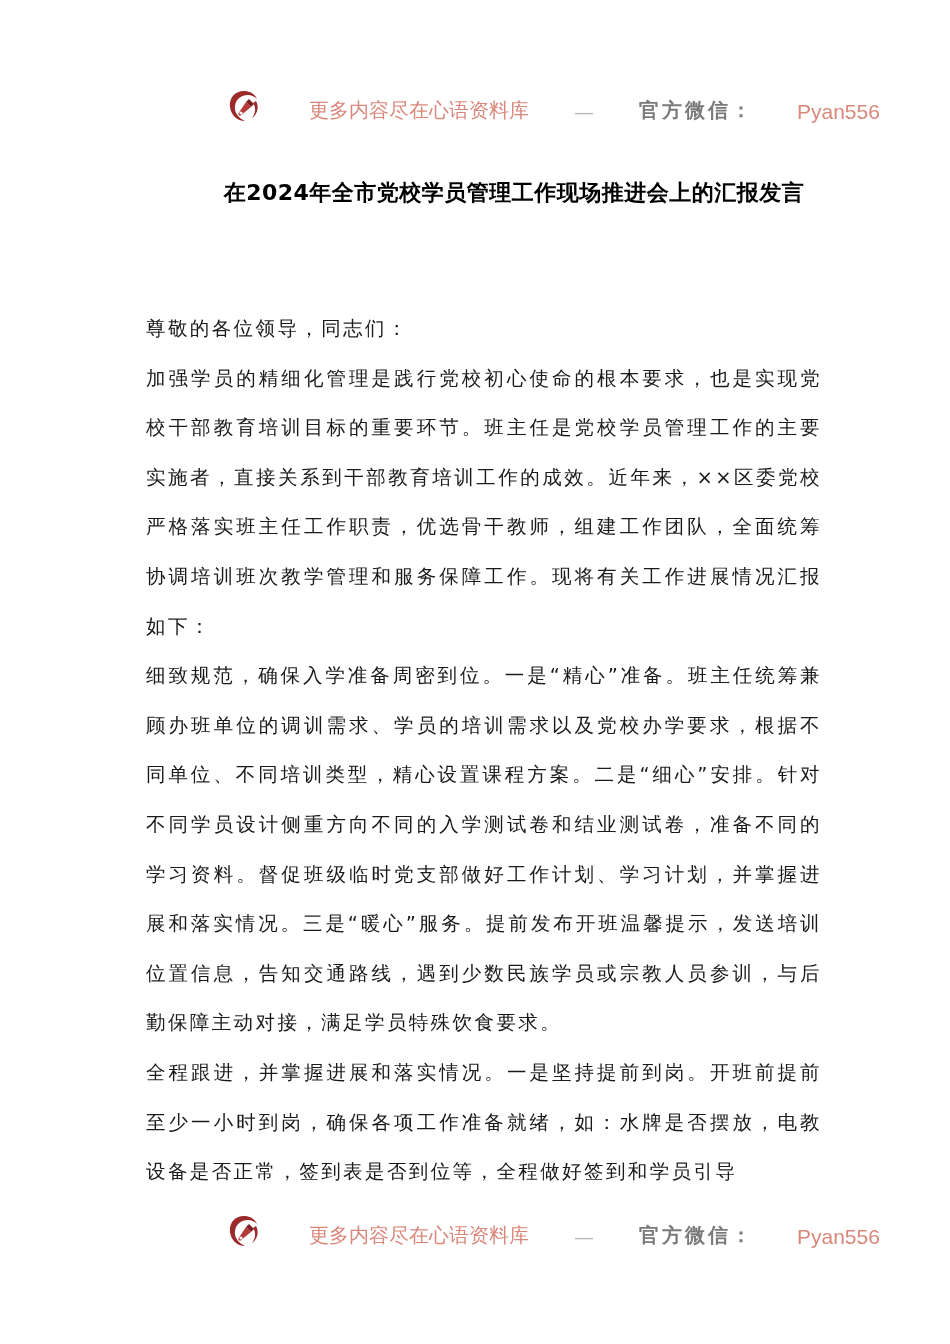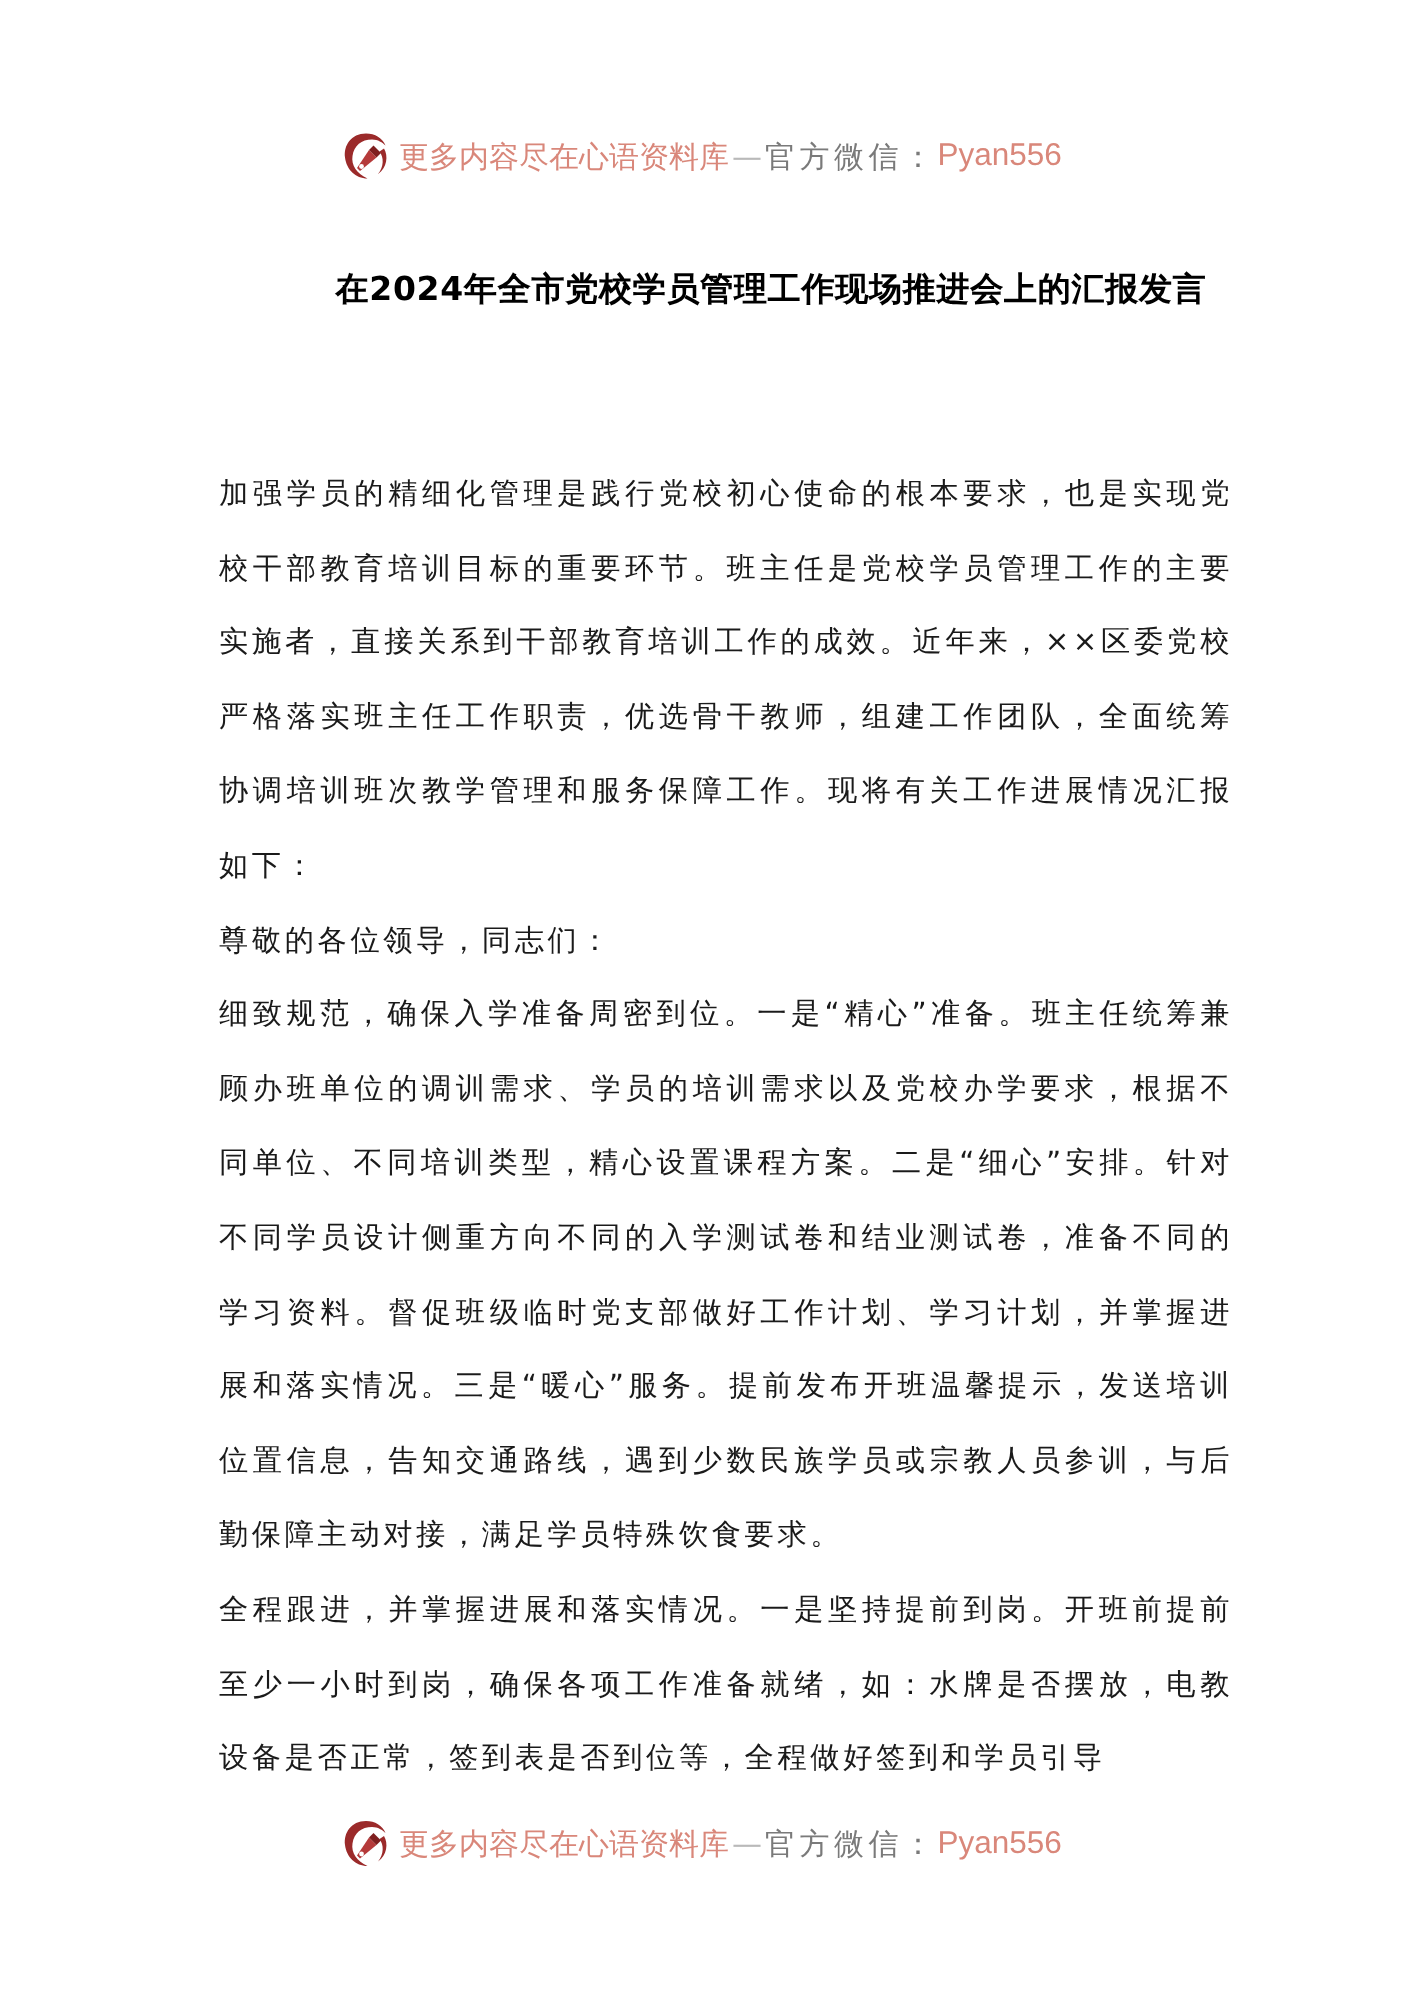--- a/index.html
+++ b/index.html
@@ -3,34 +3,34 @@
   <meta charset="utf-8">
   <style>
     html, body { margin: 0; padding: 0; background: #ffffff; }
     body {
       width: 950px; height: 1344px; position: relative; overflow: hidden;
       font-family: "DejaVu Sans", "Liberation Sans", sans-serif;
       color: #111;
     }
     .banner {
       position: absolute; left: 226px; width: 500px; height: 40px;
-      display: flex; align-items: center;
-      font-size: 20px; white-space: nowrap;
+      display: flex; align-items: flex-end;
+      font-size: 20px; white-space: nowrap; gap: 43px;
     }
     .banner.top { top: 84px; }
     .banner.bottom { top: 1209px; }
     .banner .logo { width: 36px; height: 36px; margin-right: 4px; flex: 0 0 auto; }
     .banner .brand {
       font-family: "DejaVu Serif", "Liberation Serif", serif;
       color: #d9877a; letter-spacing: 0px;
     }
     .banner .dash { color: #b9b9b9; margin: 0 2px; }
     .banner .label {
       font-family: "DejaVu Serif", "Liberation Serif", serif;
-      color: #7a7a7a; letter-spacing: 3px;
+      color: #7a7a7a; letter-spacing: 3px; font-weight: bold;
     }
     .banner .wechat {
       font-family: "Liberation Sans", "DejaVu Sans", sans-serif;
       color: #d9877a; font-size: 21px; margin-left: 0;
     }
     .title {
       position: absolute; top: 178px; left: 0; width: 950px;
       text-align: center; font-weight: bold; font-size: 22px;
       font-family: "DejaVu Sans", sans-serif; color: #000;
       letter-spacing: 0.5px;
@@ -57,22 +57,22 @@
   </svg>
   <span class="brand">更多内容尽在心语资料库</span>
   <span class="dash">—</span>
   <span class="label">官方微信：</span>
   <span class="wechat">Pyan556</span>
 </div>
 
 <div class="title">在2024年全市党校学员管理工作现场推进会上的汇报发言</div>
 
 <div class="body-text">
+  <p>尊敬的各位领导，同志们：</p>
   <p>加强学员的精细化管理是践行党校初心使命的根本要求，也是实现党校干部教育培训目标的重要环节。班主任是党校学员管理工作的主要实施者，直接关系到干部教育培训工作的成效。近年来，××区委党校严格落实班主任工作职责，优选骨干教师，组建工作团队，全面统筹协调培训班次教学管理和服务保障工作。现将有关工作进展情况汇报如下：</p>
-  <p>尊敬的各位领导，同志们：</p>
   <p>细致规范，确保入学准备周密到位。一是“精心”准备。班主任统筹兼顾办班单位的调训需求、学员的培训需求以及党校办学要求，根据不同单位、不同培训类型，精心设置课程方案。二是“细心”安排。针对不同学员设计侧重方向不同的入学测试卷和结业测试卷，准备不同的学习资料。督促班级临时党支部做好工作计划、学习计划，并掌握进展和落实情况。三是“暖心”服务。提前发布开班温馨提示，发送培训位置信息，告知交通路线，遇到少数民族学员或宗教人员参训，与后勤保障主动对接，满足学员特殊饮食要求。</p>
   <p>全程跟进，并掌握进展和落实情况。一是坚持提前到岗。开班前提前至少一小时到岗，确保各项工作准备就绪，如：水牌是否摆放，电教设备是否正常，签到表是否到位等，全程做好签到和学员引导</p>
 </div>
 
 <div class="banner bottom">
   <svg class="logo" viewBox="0 0 36 36">
     <path d="M18 3 C8 3 3 11 4 19 C5 27 11 33 19 33 C12 30 8 24 9 18 C10 11 15 7 22 7 C26 7 29 9 31 11 C29 6 24 3 18 3 Z" fill="#9b2a2a"></path>
     <path d="M30 13 C33 18 32 26 26 30 C30 25 30 19 27 15 Z" fill="#9b2a2a"></path>
     <path d="M12 26 L20 14 L25 19 L14 28 Z" fill="#b53a3a"></path>
     <circle cx="15" cy="25" r="1.6" fill="#fff"></circle>

